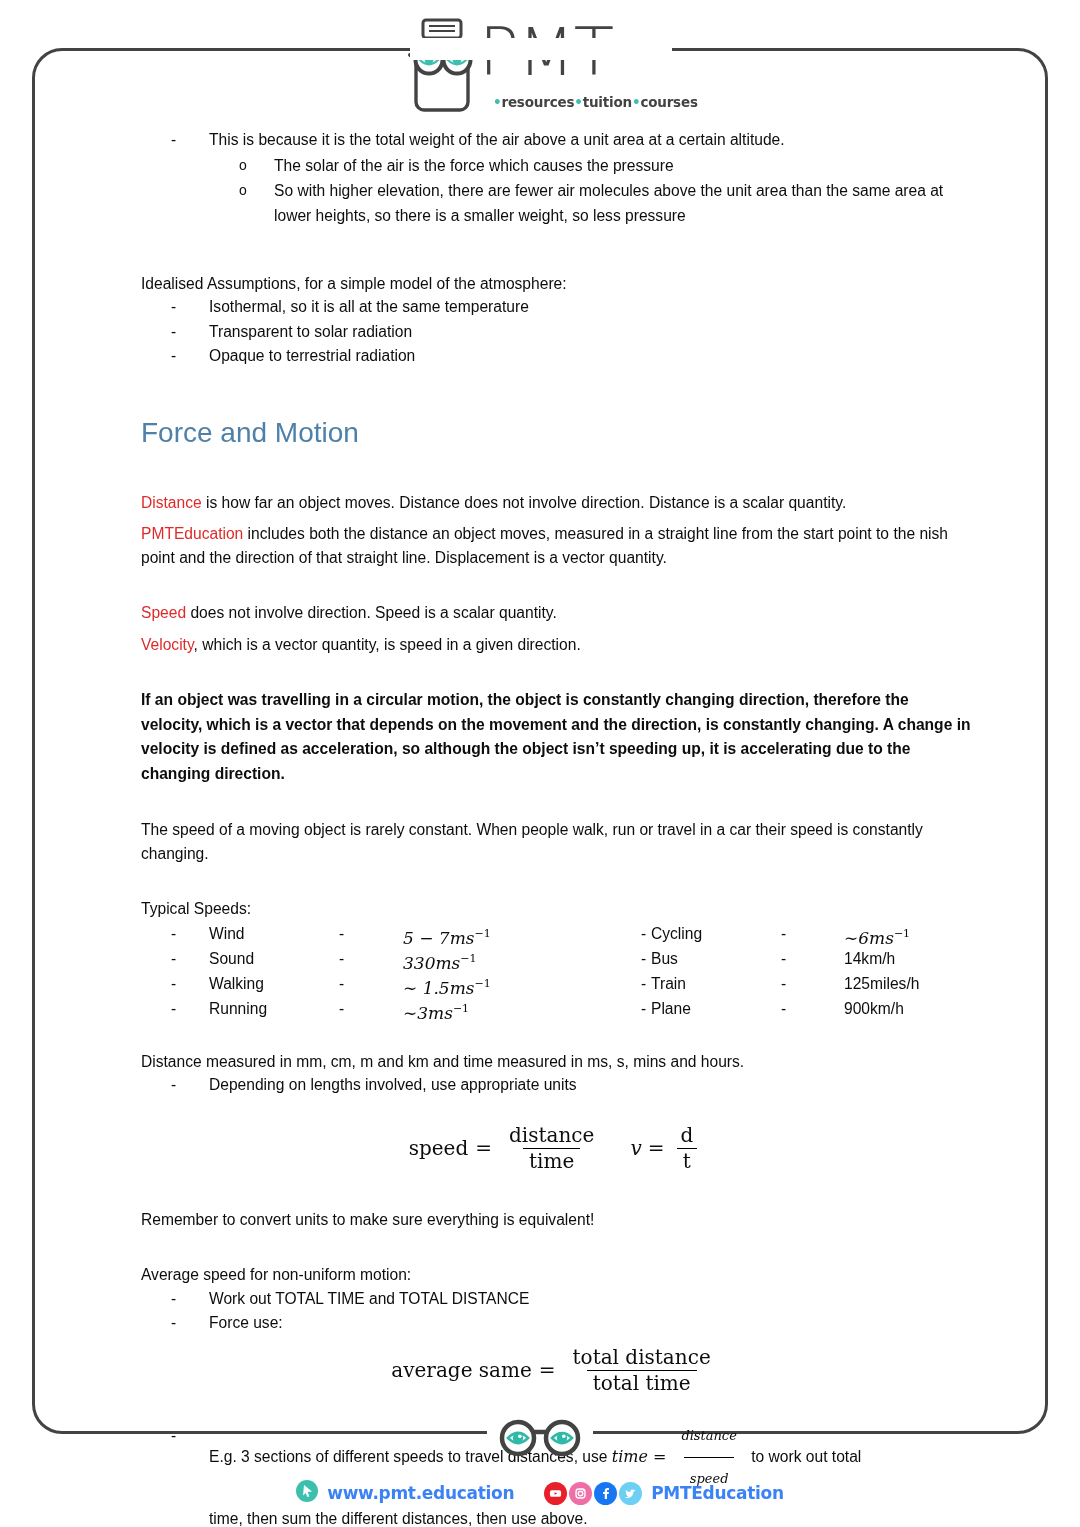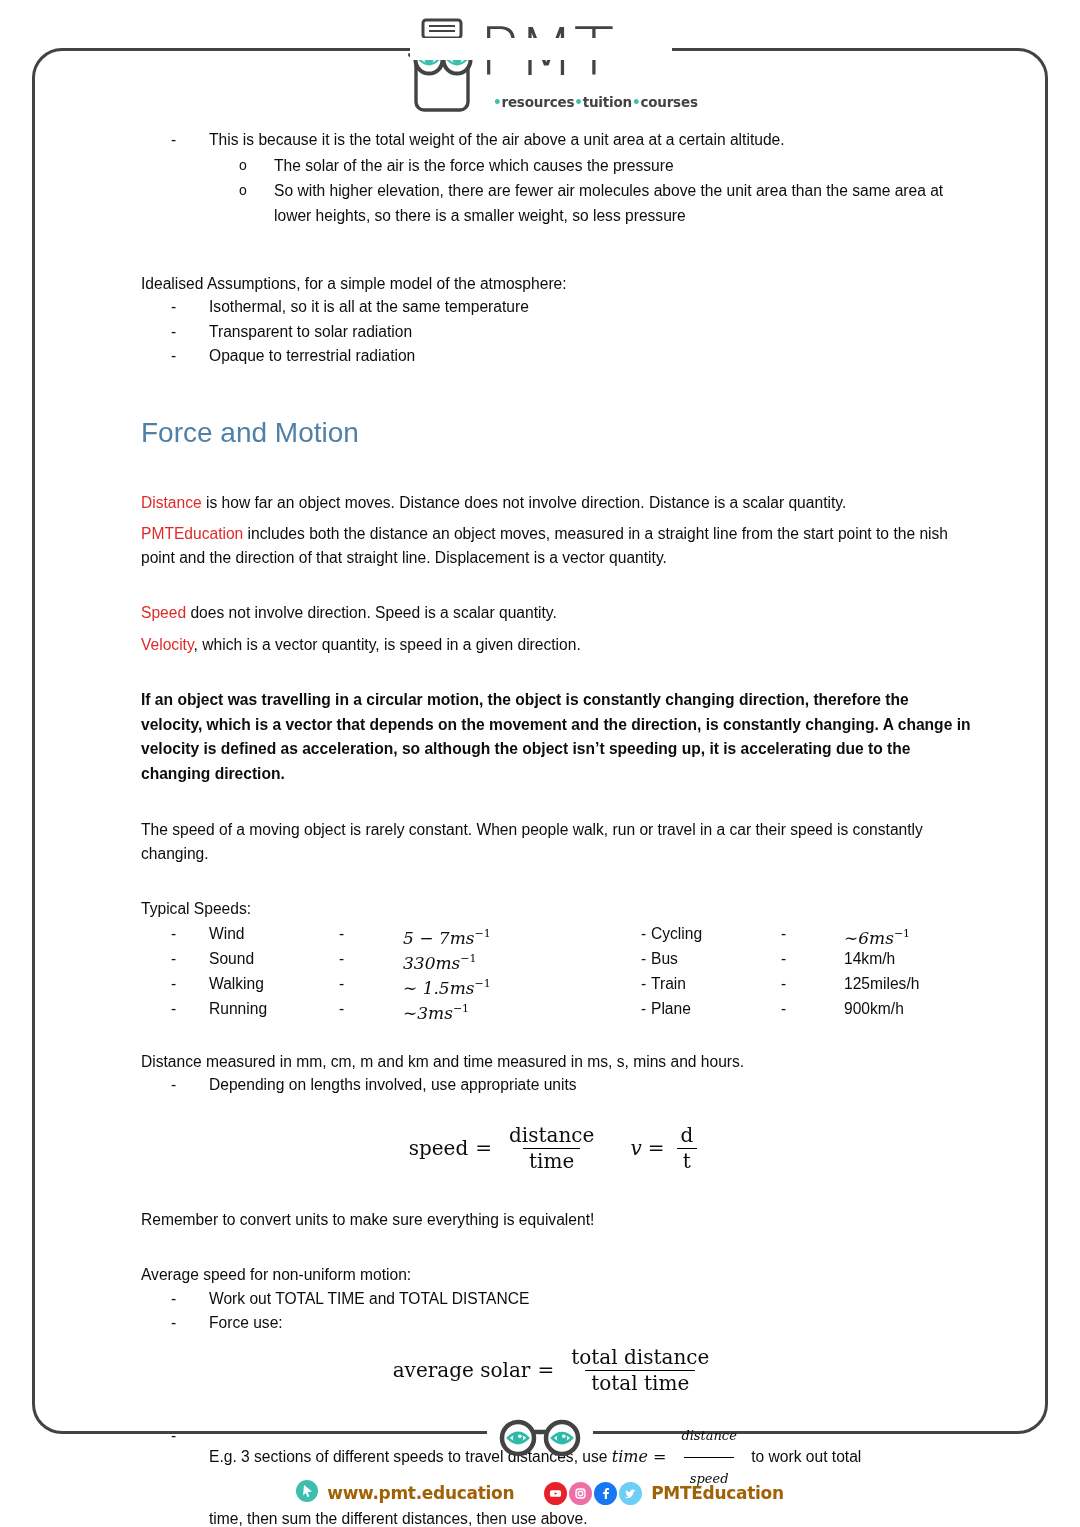--- a/index.html
+++ b/index.html
@@ -234,21 +234,21 @@
   }
   .footer-group {
     display: flex;
     align-items: center;
     gap: 9px;
   }
   .footer-text {
     font-family: "DejaVu Sans", sans-serif;
     font-size: 17px;
     font-weight: bold;
-    color: #a16207;
+    color: #3b82f6;
     letter-spacing: -0.3px;
   }
   .social-row { display: flex; align-items: center; gap: 2px; }
   .soc {
     width: 23px; height: 23px; border-radius: 50%;
     display: flex; align-items: center; justify-content: center;
   }
 </style>
 </head>
 <body>
@@ -432,21 +432,21 @@
 
   <div class="para">Average speed for non-uniform motion:</div>
   <ul class="dash">
     <li>Work out TOTAL TIME and TOTAL DISTANCE</li>
     <li>Force use:</li>
   </ul>
 
   <div style="height:10px"></div>
 
   <div class="eq-row">
-    <span>average solar</span>
+    <span>average same</span>
     <span style="padding:0 7px">=</span>
     <span class="frac">
       <span class="num">total distance</span>
       <span class="den">total time</span>
     </span>
   </div>
 
   <div style="height:20px"></div>
 
   <ul class="dash">

